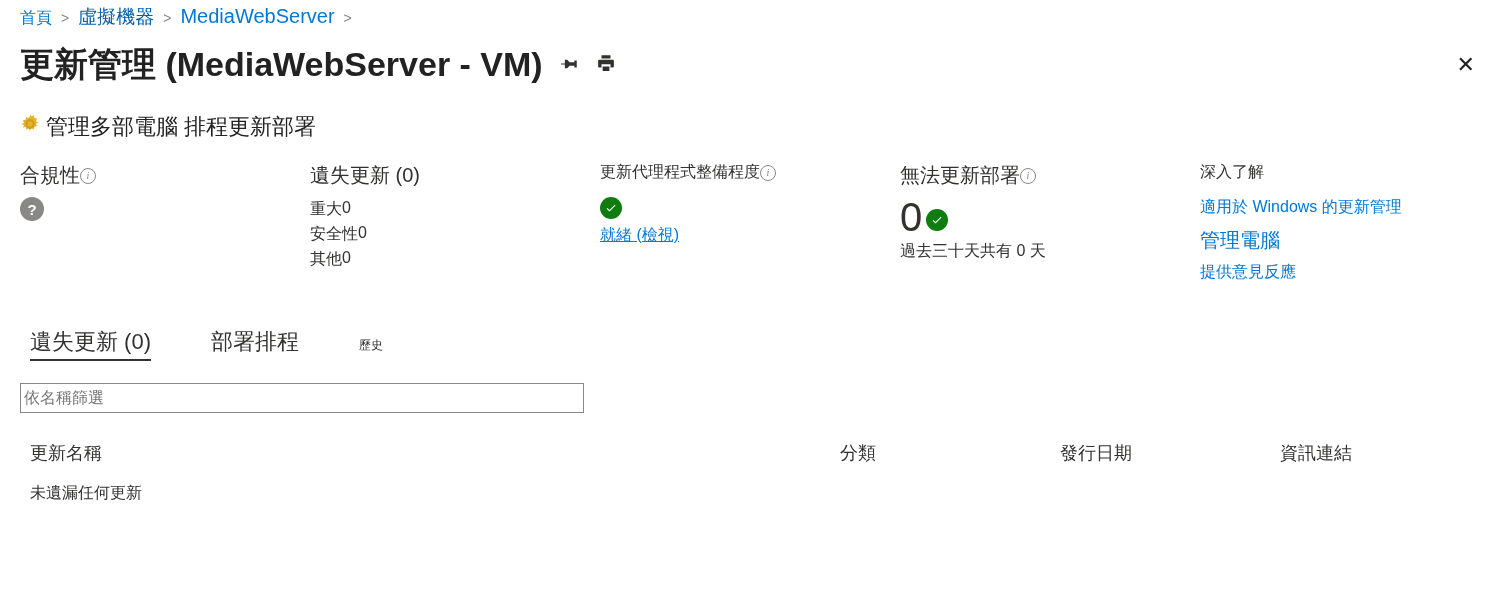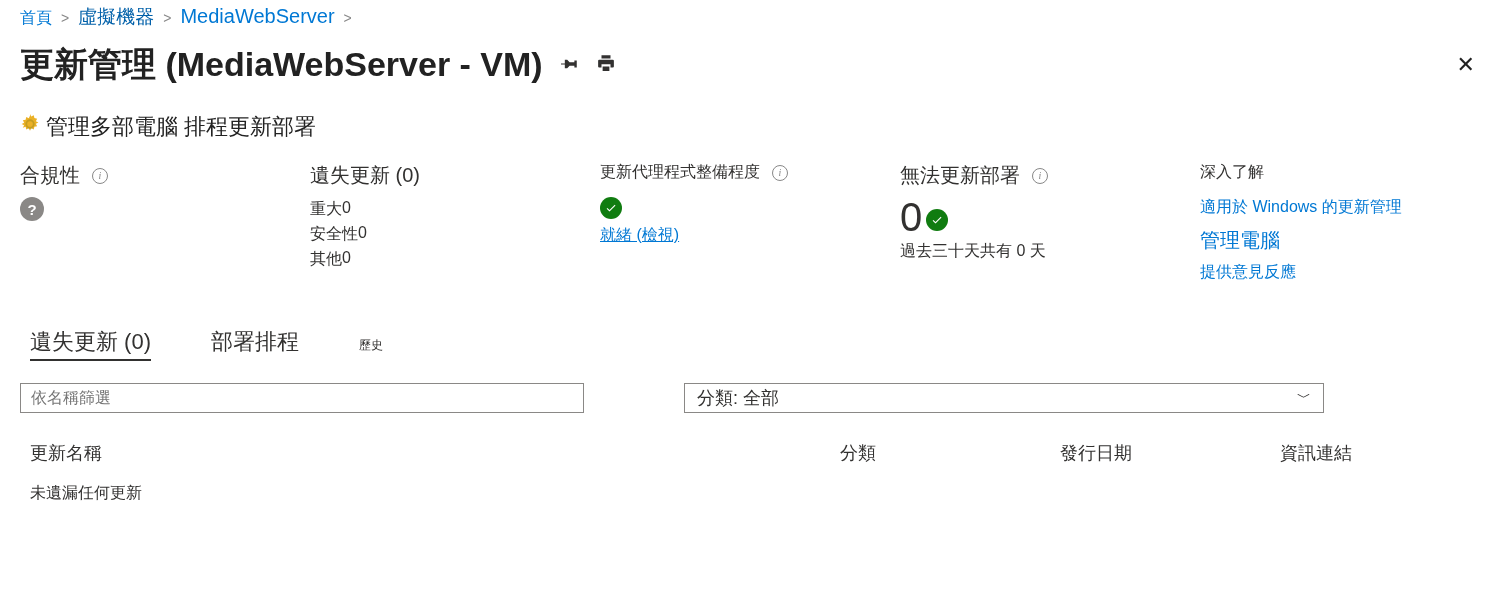--- a/index.html
+++ b/index.html
@@ -79,21 +79,20 @@
   .stat-col { flex: 0 0 auto; }
   .col-compliance { width: 290px; }
   .col-missing { width: 290px; }
   .col-agent { width: 300px; }
   .col-deploy { width: 300px; }
   .col-links { flex: 1; }
   .stat-head {
     font-size: 20px;
     display: flex;
     align-items: center;
-    gap: 12px;
     margin-bottom: 8px;
   }
   .stat-head.small { font-size: 16px; }
   .info-icon {
     width: 16px; height: 16px;
     border: 1px solid #888;
     border-radius: 50%;
     display: inline-flex;
     align-items: center; justify-content: center;
     font-size: 10px; color: #888;
@@ -144,21 +143,21 @@
   .tab.hist { font-size: 12px; }
 
   .filter-row {
     display: flex;
     gap: 100px;
     margin-top: 22px;
   }
   .filter-input {
     width: 564px;
     height: 30px;
-    padding: 2px 10px;
+    padding: 2px 3px;
     font-size: 16px;
     border: 1px solid #8a8886;
     color: #666;
     font-family: inherit;
   }
   .cat-select {
     width: 640px;
     height: 30px;
     border: 1px solid #8a8886;
     display: flex;
@@ -295,24 +294,20 @@
 </div>
 
 <div class="tabs">
   <span class="tab active">遺失更新 (0)</span>
   <span class="tab">部署排程</span>
   <span class="tab hist">歷史</span>
 </div>
 
 <div class="filter-row">
   <input class="filter-input" type="text" placeholder="依名稱篩選" style="">
-  <div class="cat-select">
-    <span>分類: 全部</span>
-    <span class="chev">﹀</span>
-  </div>
 </div>
 
 <div class="table-head">
   <div class="th-name">更新名稱</div>
   <div class="th-cat">分類</div>
   <div class="th-date">發行日期</div>
   <div class="th-link">資訊連結</div>
 </div>
 <div class="table-row">未遺漏任何更新</div>
 

